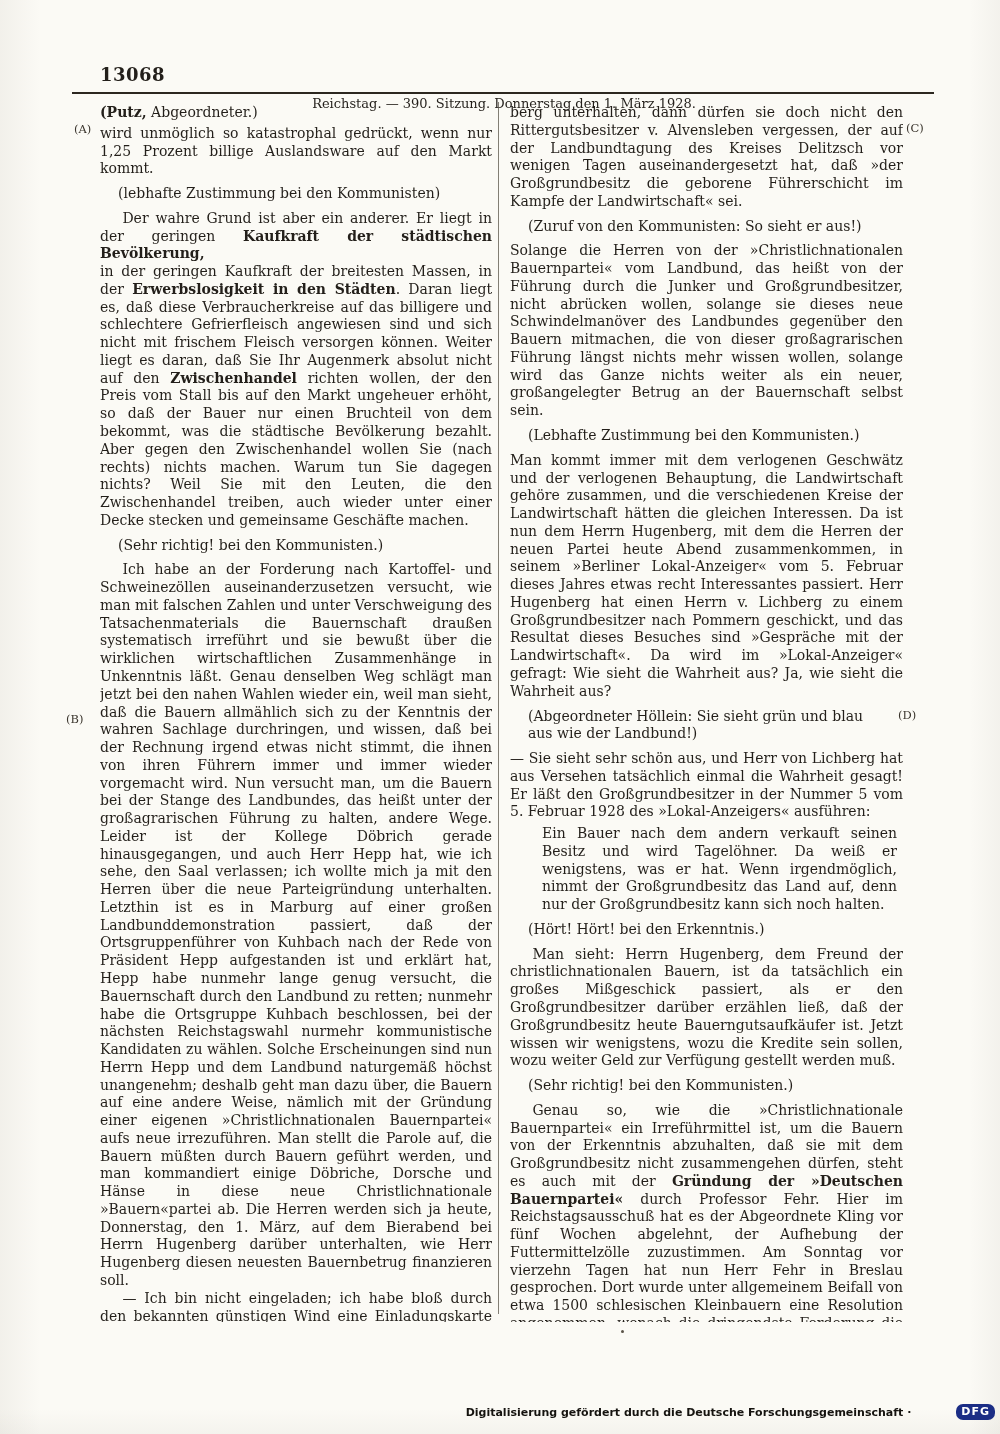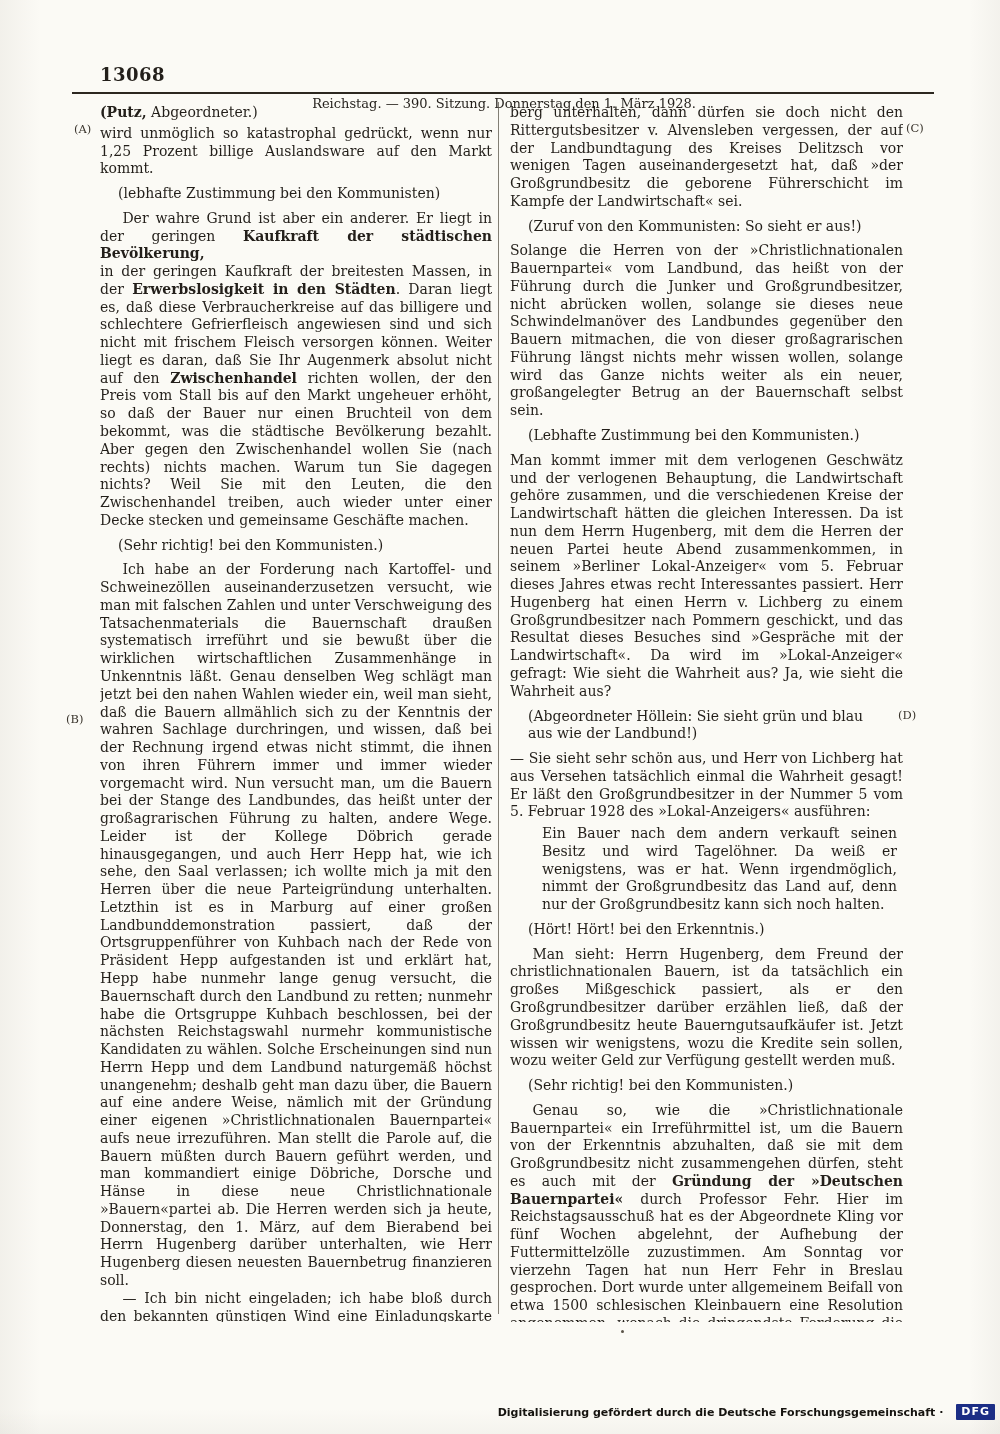--- a/index.html
+++ b/index.html
@@ -72,21 +72,22 @@
   .page-footer {
     position: absolute; top: 1404px; right: 5px;
     display: flex; align-items: center; gap: 13px;
     font-family: "DejaVu Sans", "Liberation Sans", sans-serif;
     font-size: 11px; font-weight: bold; color: #15130f;
   }
   .dfg-logo {
     display: inline-block;
     padding: 1px 5px 2px 5px;
     font-size: 11px; letter-spacing: 1px;
-    border-radius: 1px;
+    border-radius: 7px;
+    margin-left: 32px;
   }
   .speck {
     position: absolute; background: #5a5348; border-radius: 50%;
   }
 </style>
 </head>
 <body>
 
 <div id="paper-vignette"></div>
 

